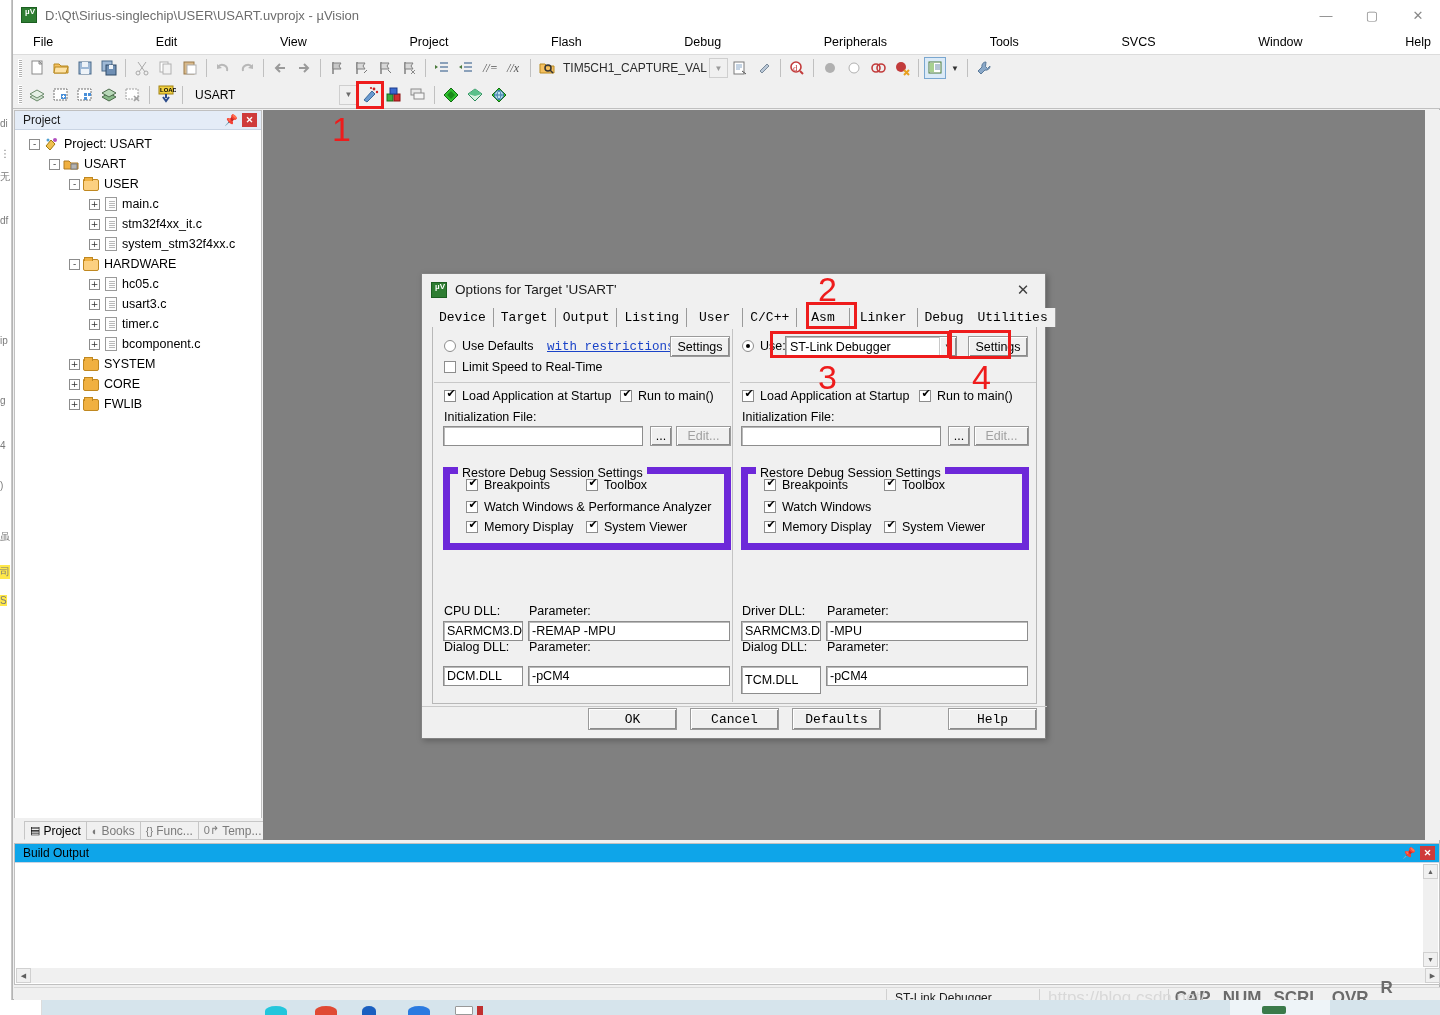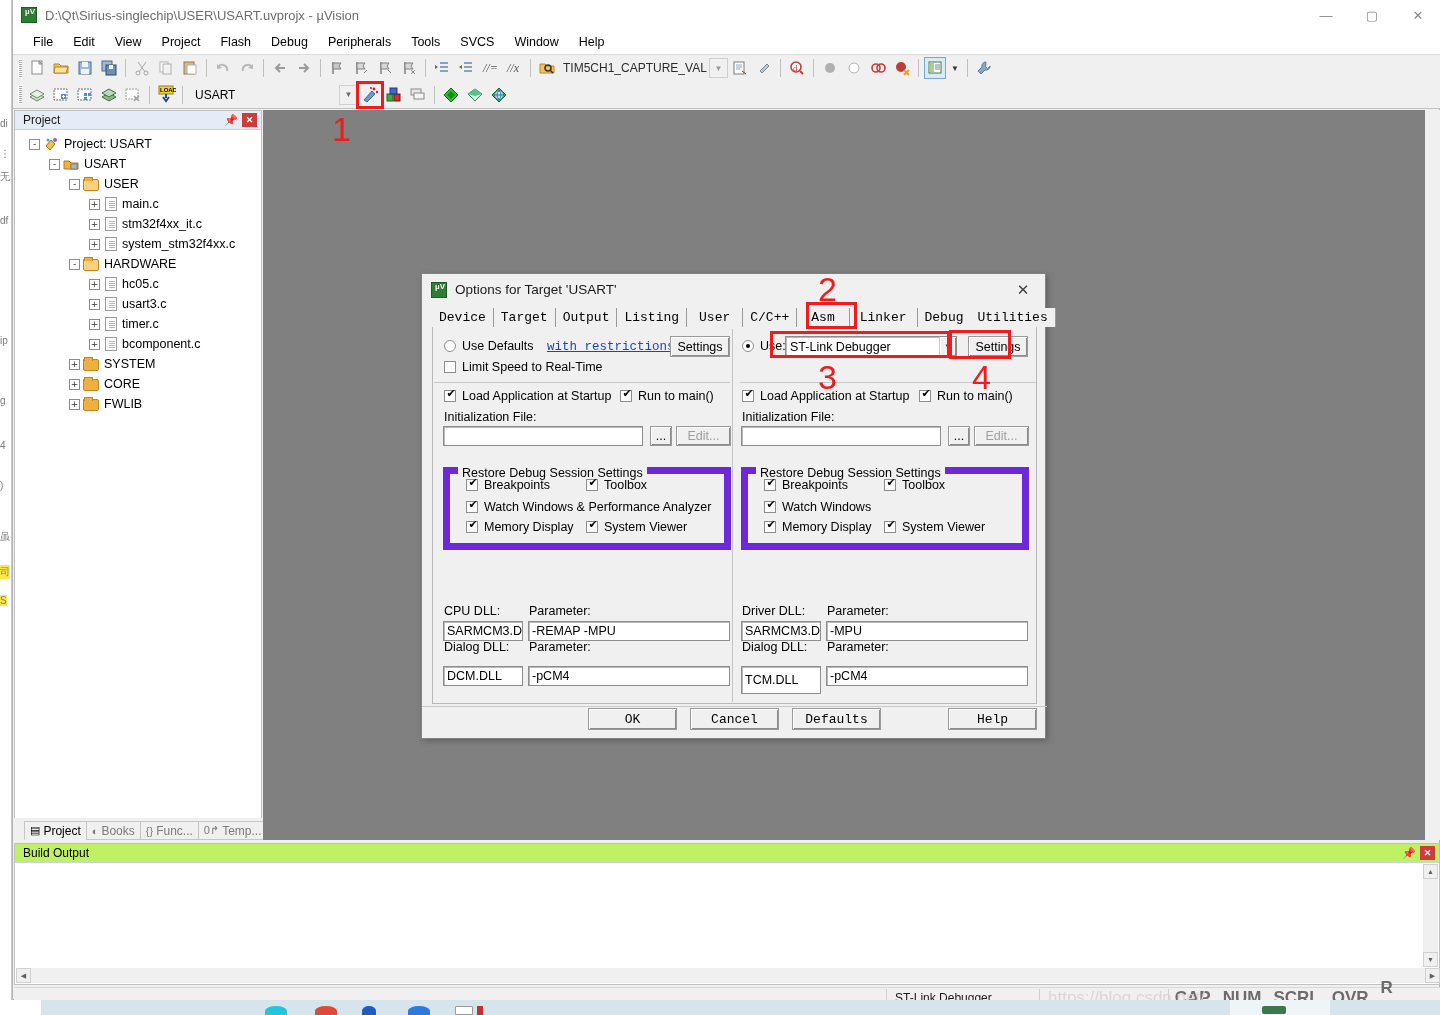--- a/index.html
+++ b/index.html
@@ -42,21 +42,21 @@
   }
   #title-text{ font-size:13px; color:#6d6d6d; }
   #window-controls{ margin-left:auto; display:flex; height:30px; }
   .winbtn{
     width:46px; height:30px; display:flex; align-items:center;
     justify-content:center; color:#888; font-size:13px;
   }
   
   #menu-bar{
     position:absolute; left:0; top:30px; width:1428px; height:24px;
-    background:#ffffff; display:flex; align-items:center; padding-left:10px;
+    background:#ffffff; display:flex; align-items:center; padding-left:10px;justify-content:space-between;
   }
   .menu-item{
     padding:3px 10px; font-size:12.5px; color:#000; cursor:default;
   }
   
   #toolbar-1{
     position:absolute; left:0; top:54px; width:1428px; height:27px;
     background:#f0f0f0; display:flex; align-items:center;
     border-top:1px solid #dcdcdc;
   }
@@ -178,21 +178,21 @@
   #editor-vscroll{
     position:absolute; right:0; top:0; width:15px; height:730px;
     background:#f0f0f0;
   }
   
   #build-output{
     position:absolute; left:1px; top:843px; width:1426px; height:142px;
     background:#ffffff; border:1px solid #c0c0c0;
   }
   #bo-title{
-    height:19px; background:#bef264; display:flex; align-items:center;
+    height:19px; background:#0ea5e9; display:flex; align-items:center;
     padding-left:8px; font-size:12px; border-bottom:1px solid #c9d4e3;gap:24px;
   }
   #bo-buttons{ margin-left:auto; display:flex; align-items:center; }
   #bo-text{
     padding:3px 0 0 8px; font-family:"Liberation Mono", monospace;
     font-size:13px; line-height:16px; color:#000;
   }
   #bo-vscroll{
     position:absolute; right:1px; top:20px; width:15px; height:103px;
     background:#f0f0f0;

